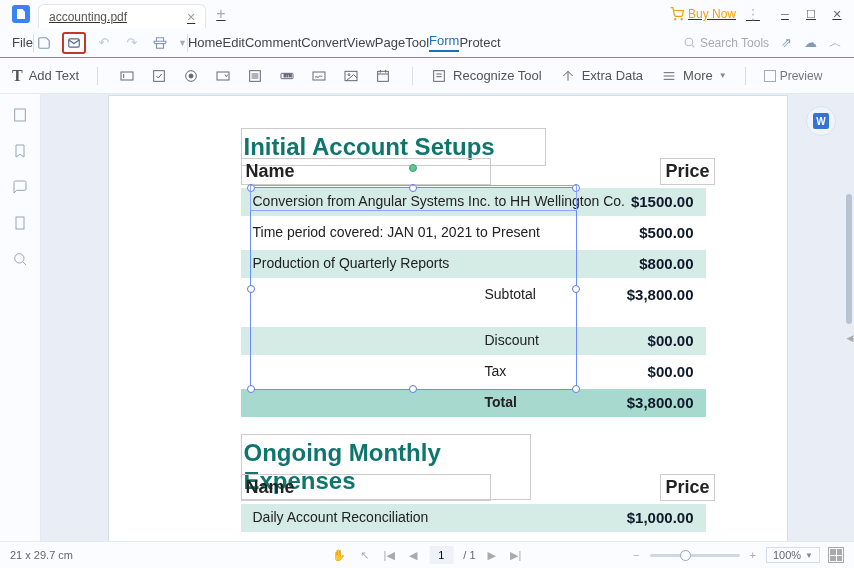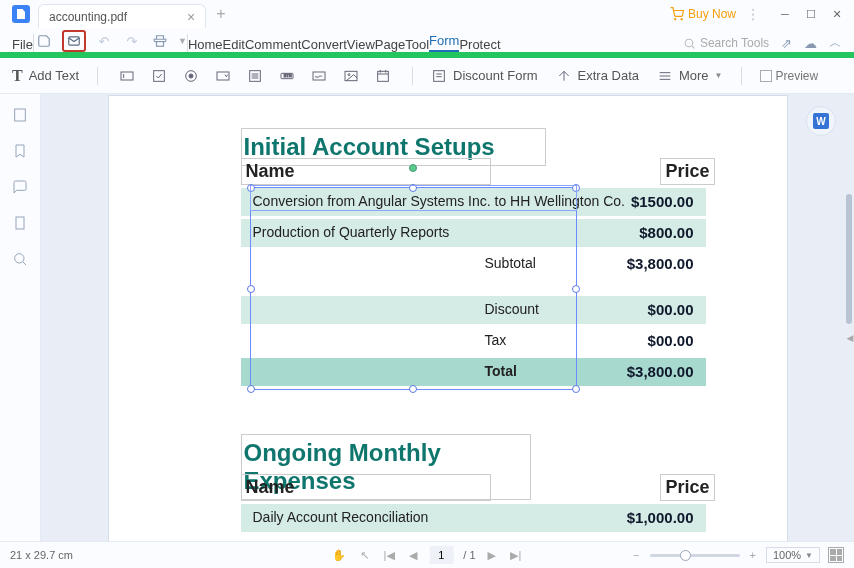--- a/index.html
+++ b/index.html
@@ -1,32 +1,32 @@
 <!DOCTYPE html>
 <html><head>
 <meta charset="utf-8">
 <style>
 * { margin: 0; padding: 0; box-sizing: border-box; font-family: -apple-system, "Segoe UI", Arial, sans-serif; }
 body { width: 854px; height: 568px; background: #fafcff; overflow: hidden; position: relative; font-size: 13px; color: #333; }
 
 
-.title-bar { height: 28px; display: flex; align-items: center; background: #fafcff; padding: 14px 4px; }
+.title-bar { height: 28px; display: flex; align-items: center; background: #fafcff; padding: 14px 4px; text-decoration: underline; }
 .app-icon { width: 18px; height: 18px; background: #3b82f6; border-radius: 3px; margin: 0 8px; display: flex; align-items: center; justify-content: center; }
 .app-icon::after { content: ""; width: 8px; height: 10px; background: #fff; clip-path: polygon(0 0, 70% 0, 100% 30%, 100% 100%, 0 100%); }
 .tab { display: flex; align-items: center; background: #fff; border: 1px solid #e0e6f0; border-bottom: none; border-radius: 6px 6px 0 0; padding: 0 10px; height: 24px; margin-top: 4px; font-size: 12px; color: #555; gap: 60px; }
 .tab-close { color: #999; cursor: pointer; font-size: 14px; }
 .tab-add { margin-left: 10px; color: #aaa; font-size: 16px; cursor: pointer; }
 .title-spacer { flex: 1; }
 .buy-now { color: #f59e0b; font-size: 12px; margin-right: 10px; display: flex; align-items: center; gap: 4px; }
 .cart-icon { width: 14px; height: 14px; }
 .title-menu { color: #bbb; margin-right: 12px; font-size: 14px; }
 .win-btn { width: 26px; height: 22px; display: flex; align-items: center; justify-content: center; color: #666; cursor: pointer; font-size: 11px; }
 
 
-.menu-bar { height: 30px; display: flex; align-items: flex-end; padding: 0 12px; background: #fafcff; border-bottom: 6px solid #22c55e; }
+.menu-bar { height: 30px; display: flex; align-items: center; padding: 0 12px; background: #fafcff; border-bottom: 1px solid #22c55e; }
 .file-btn { font-size: 13px; color: #444; }
 .qat { display: flex; gap: 8px; align-items: center; }
 .qat-icon { width: 20px; height: 18px; display: flex; align-items: center; justify-content: center; color: #8898b0; }
 .qat-highlight { border: 2px solid #c0392b; border-radius: 3px; width: 24px; height: 22px; }
 .vsep { width: 1px; height: 18px; background: #ddd; }
 .menu-item { font-size: 13px; color: #444; cursor: pointer; }
 .menu-item.active { color: #1e6fb8; border-bottom: 2px solid #1e6fb8; padding-bottom: 2px; }
 .menu-right { margin-left: auto; display: flex; align-items: center; gap: 12px; }
 .search { color: #aaa; font-size: 12px; display: flex; align-items: center; gap: 4px; }
 
@@ -235,21 +235,21 @@
         </svg>
       </div>
   </div>
   <div class="vsep"></div>
   <div class="label-btn">
     <svg width="16" height="16" viewBox="0 0 24 24" fill="none" stroke="#667" stroke-width="1.5">
         <rect x="4" y="4" width="16" height="16"></rect>
         <line x1="8" y1="9" x2="16" y2="9"></line>
         <line x1="8" y1="13" x2="16" y2="13"></line>
       </svg>
-    <span>Discount Form</span>
+    <span>Recognize Tool</span>
   </div>
   <div class="label-btn">
     <svg width="16" height="16" viewBox="0 0 24 24" fill="none" stroke="#667" stroke-width="1.5">
         <path d="M12 19V5M5 12l7-7 7 7"></path>
       </svg>
     <span>Extra Data</span>
   </div>
   <div class="label-btn">
     <svg width="16" height="16" viewBox="0 0 24 24" fill="none" stroke="#667" stroke-width="1.5">
         <line x1="4" y1="7" x2="20" y2="7"></line>
@@ -301,20 +301,24 @@
     <div class="page">
       <div class="page-content">
         <div class="heading" style="left:132px;top:32px;width:305px">Initial Account Setups</div>
         <div class="th" style="left:132px;top:62px;width:250px">Name</div>
         <div class="th" style="right:72px;top:62px">Price</div>
 
         <div style="position:absolute;left:132px;top:92px;width:465px;">
           <div class="row stripe" style="position:relative">
               <span class="row-name">Conversion from Angular Systems Inc. to HH Wellington Co.</span>
               <span class="row-price">$1500.00</span>
+            </div>
+          <div class="row" style="position:relative;margin-top:3px">
+              <span class="row-name">Time period covered: JAN 01, 2021 to Present</span>
+              <span class="row-price">$500.00</span>
             </div>
           <div class="row stripe" style="position:relative;margin-top:3px">
               <span class="row-name">Production of Quarterly Reports</span>
               <span class="row-price">$800.00</span>
             </div>
           <div class="row" style="position:relative;margin-top:3px">
               <span class="row-label-mid">Subtotal</span>
               <span class="row-price">$3,800.00</span>
             </div>
           <div class="row stripe" style="position:relative;margin-top:18px">

